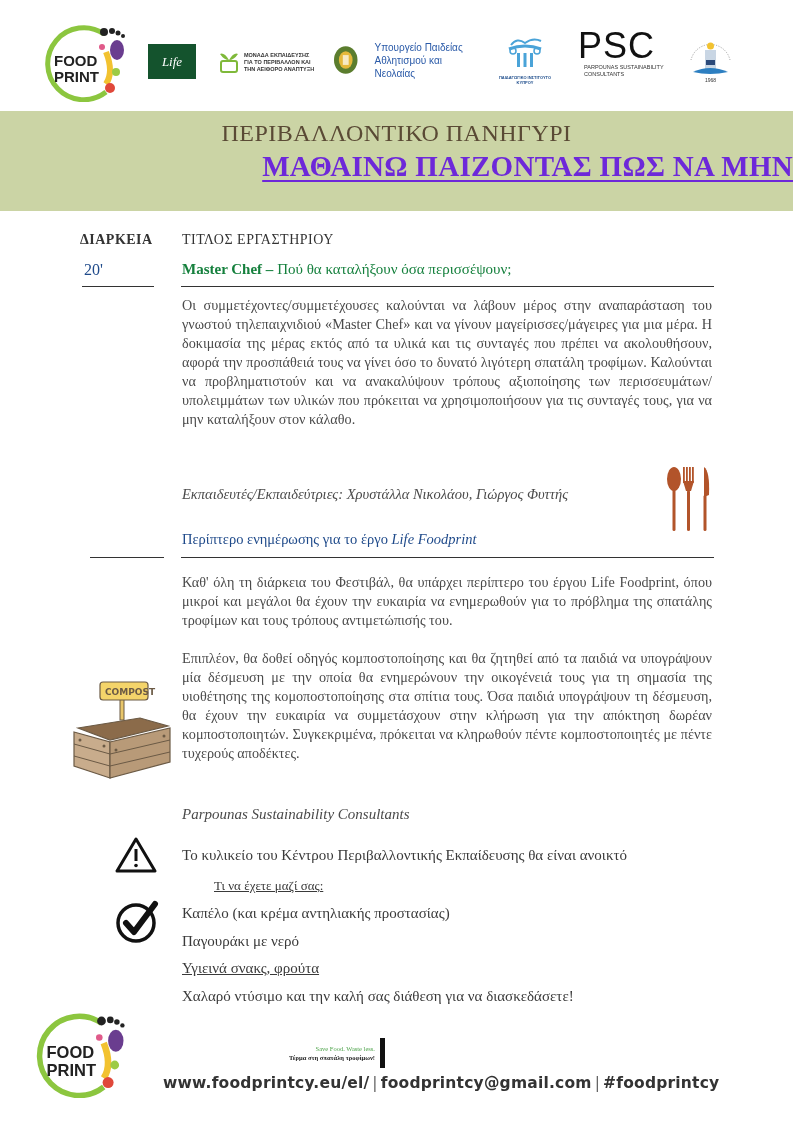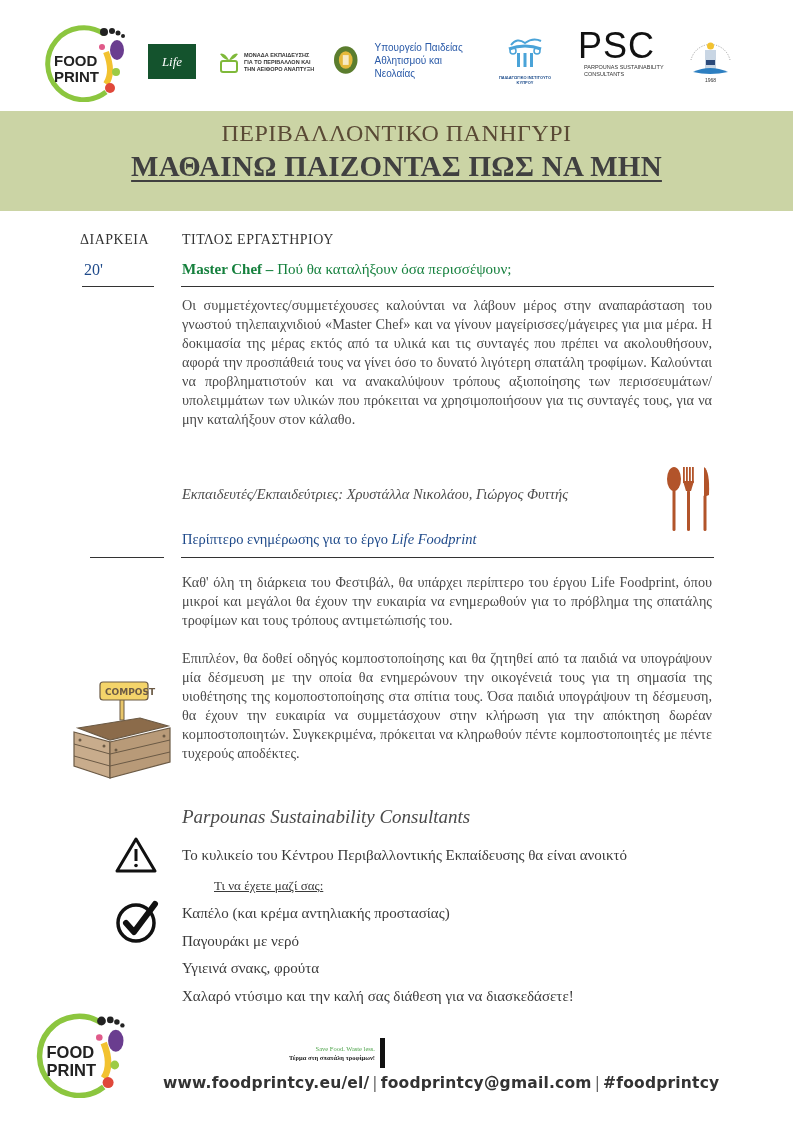--- a/index.html
+++ b/index.html
@@ -20,52 +20,52 @@
   .logo-pi { left: 495px; top: 35px; width: 60px; height: 50px; text-align:center; }
   .logo-pi .txt { font-family: "Liberation Sans", sans-serif; font-size: 4px; color: #1f4e8c; font-weight:bold; line-height:5px; }
   .logo-psc { left: 578px; top: 28px; width: 100px; height: 60px; }
   .logo-psc .big { font-family: "Liberation Sans", sans-serif; font-size: 36px; letter-spacing: 1px; color: #111; font-weight: 300; line-height: 36px; }
   .logo-psc .small { font-family: "Liberation Sans", sans-serif; font-size: 5.5px; color: #333; line-height: 7px; margin-left: 6px; }
   .logo-lighthouse { left: 683px; top: 30px; width: 55px; height: 55px; }
 
   
   .title-band { left: 0; top: 111px; width: 793px; height: 100px; background: #cbd4a5; text-align: center; }
   .title-band .line1 { font-size: 24px; color: #5a4a35; margin-top: 8px; letter-spacing: 0.5px; line-height: 28px; }
-  .title-band .line2 { font-size: 29px; color: #404040; font-weight: bold; text-decoration: underline; text-decoration-thickness: 2px; text-underline-offset: 4px; line-height: 38px; letter-spacing: 0.3px; }
-
-  
-  .hdr-duration { left: 80px; top: 232px; font-size: 14px; color: #333; letter-spacing: 0.5px; }
+  .title-band .line2 { font-size: 29px; color: #6d28d9; font-weight: bold; text-decoration: underline; text-decoration-thickness: 2px; text-underline-offset: 4px; line-height: 38px; letter-spacing: 0.3px; text-align: right; }
+
+  
+  .hdr-duration { left: 80px; top: 232px; font-size: 14px; color: #333; letter-spacing: 0.5px; font-weight: bold; }
   .hdr-title { left: 182px; top: 232px; font-size: 14px; color: #333; letter-spacing: 0.5px; }
   .dur-value { left: 84px; top: 261px; font-size: 16px; color: #1f4a8a; }
   .workshop-title { left: 182px; top: 261px; font-size: 15px; color: #15803d; }
   .workshop-title b { font-weight: bold; }
   .rule { height: 1px; background: #333; }
   .r1a { left: 82px; top: 286px; width: 72px; }
   .r1b { left: 181px; top: 286px; width: 533px; }
   .r2a { left: 90px; top: 557px; width: 74px; }
   .r2b { left: 181px; top: 557px; width: 533px; }
 
   .para { left: 182px; width: 530px; font-size: 14.2px; line-height: 19px; color: #4a4a4a; text-align: justify; }
   .p1 { top: 296px; }
   .credits { left: 182px; top: 486px; font-size: 14.5px; font-style: italic; color: #4a4a4a; }
   .cutlery { left: 664px; top: 465px; width: 50px; height: 68px; }
 
   .booth-title { left: 182px; top: 531px; font-size: 14.5px; color: #1f4a8a; }
   .booth-title i { font-style: italic; }
   .p2 { top: 573px; }
   .p3 { top: 649px; }
   .compost { left: 70px; top: 670px; width: 105px; height: 110px; }
-  .org-credit { left: 182px; top: 806px; font-size: 19px; font-style: italic; color: #4a4a4a; }
+  .org-credit { left: 182px; top: 806px; font-size: 15px; font-style: italic; color: #4a4a4a; }
 
   .warn-icon { left: 114px; top: 836px; width: 44px; height: 38px; }
   .notice { left: 182px; top: 847px; font-size: 15px; color: #3a3a3a; }
   .bring-title { left: 182px; top: 878px; font-size: 13px; color: #3a3a3a; text-decoration: underline; margin-left: 32px; }
   .check-icon { left: 115px; top: 898px; width: 46px; height: 46px; }
   .bring-item { left: 182px; font-size: 15px; color: #3a3a3a; }
-  .bi0 { top: 905px; } .bi1 { top: 933px; } .bi2 { top: 960px; } .bi3 { top: 988px; }
+  .bi0 { top: 905px; } .bi1 { top: 933px; } .bi2 { top: 960px; text-decoration: underline; } .bi3 { top: 988px; }
 
   
   .foot-logo { left: 35px; top: 1010px; width: 100px; height: 88px; }
   .slogan { left: 255px; top: 1044px; width: 120px; text-align: right; font-size: 6.5px; line-height: 9px; }
   .slogan .en { color: #4da34a; }
   .slogan .gr { color: #222; font-weight: bold; }
   .slogan-bar { left: 380px; top: 1038px; width: 5px; height: 30px; background: #111; }
   .footer-links { left: 163px; top: 1074px; font-family: "DejaVu Sans", "Liberation Sans", sans-serif; font-size: 15.5px; color: #333; font-weight: bold; letter-spacing: 0.2px; }
   .footer-links .sep { font-weight: normal; color: #666; padding: 0 3px; }
 </style>

